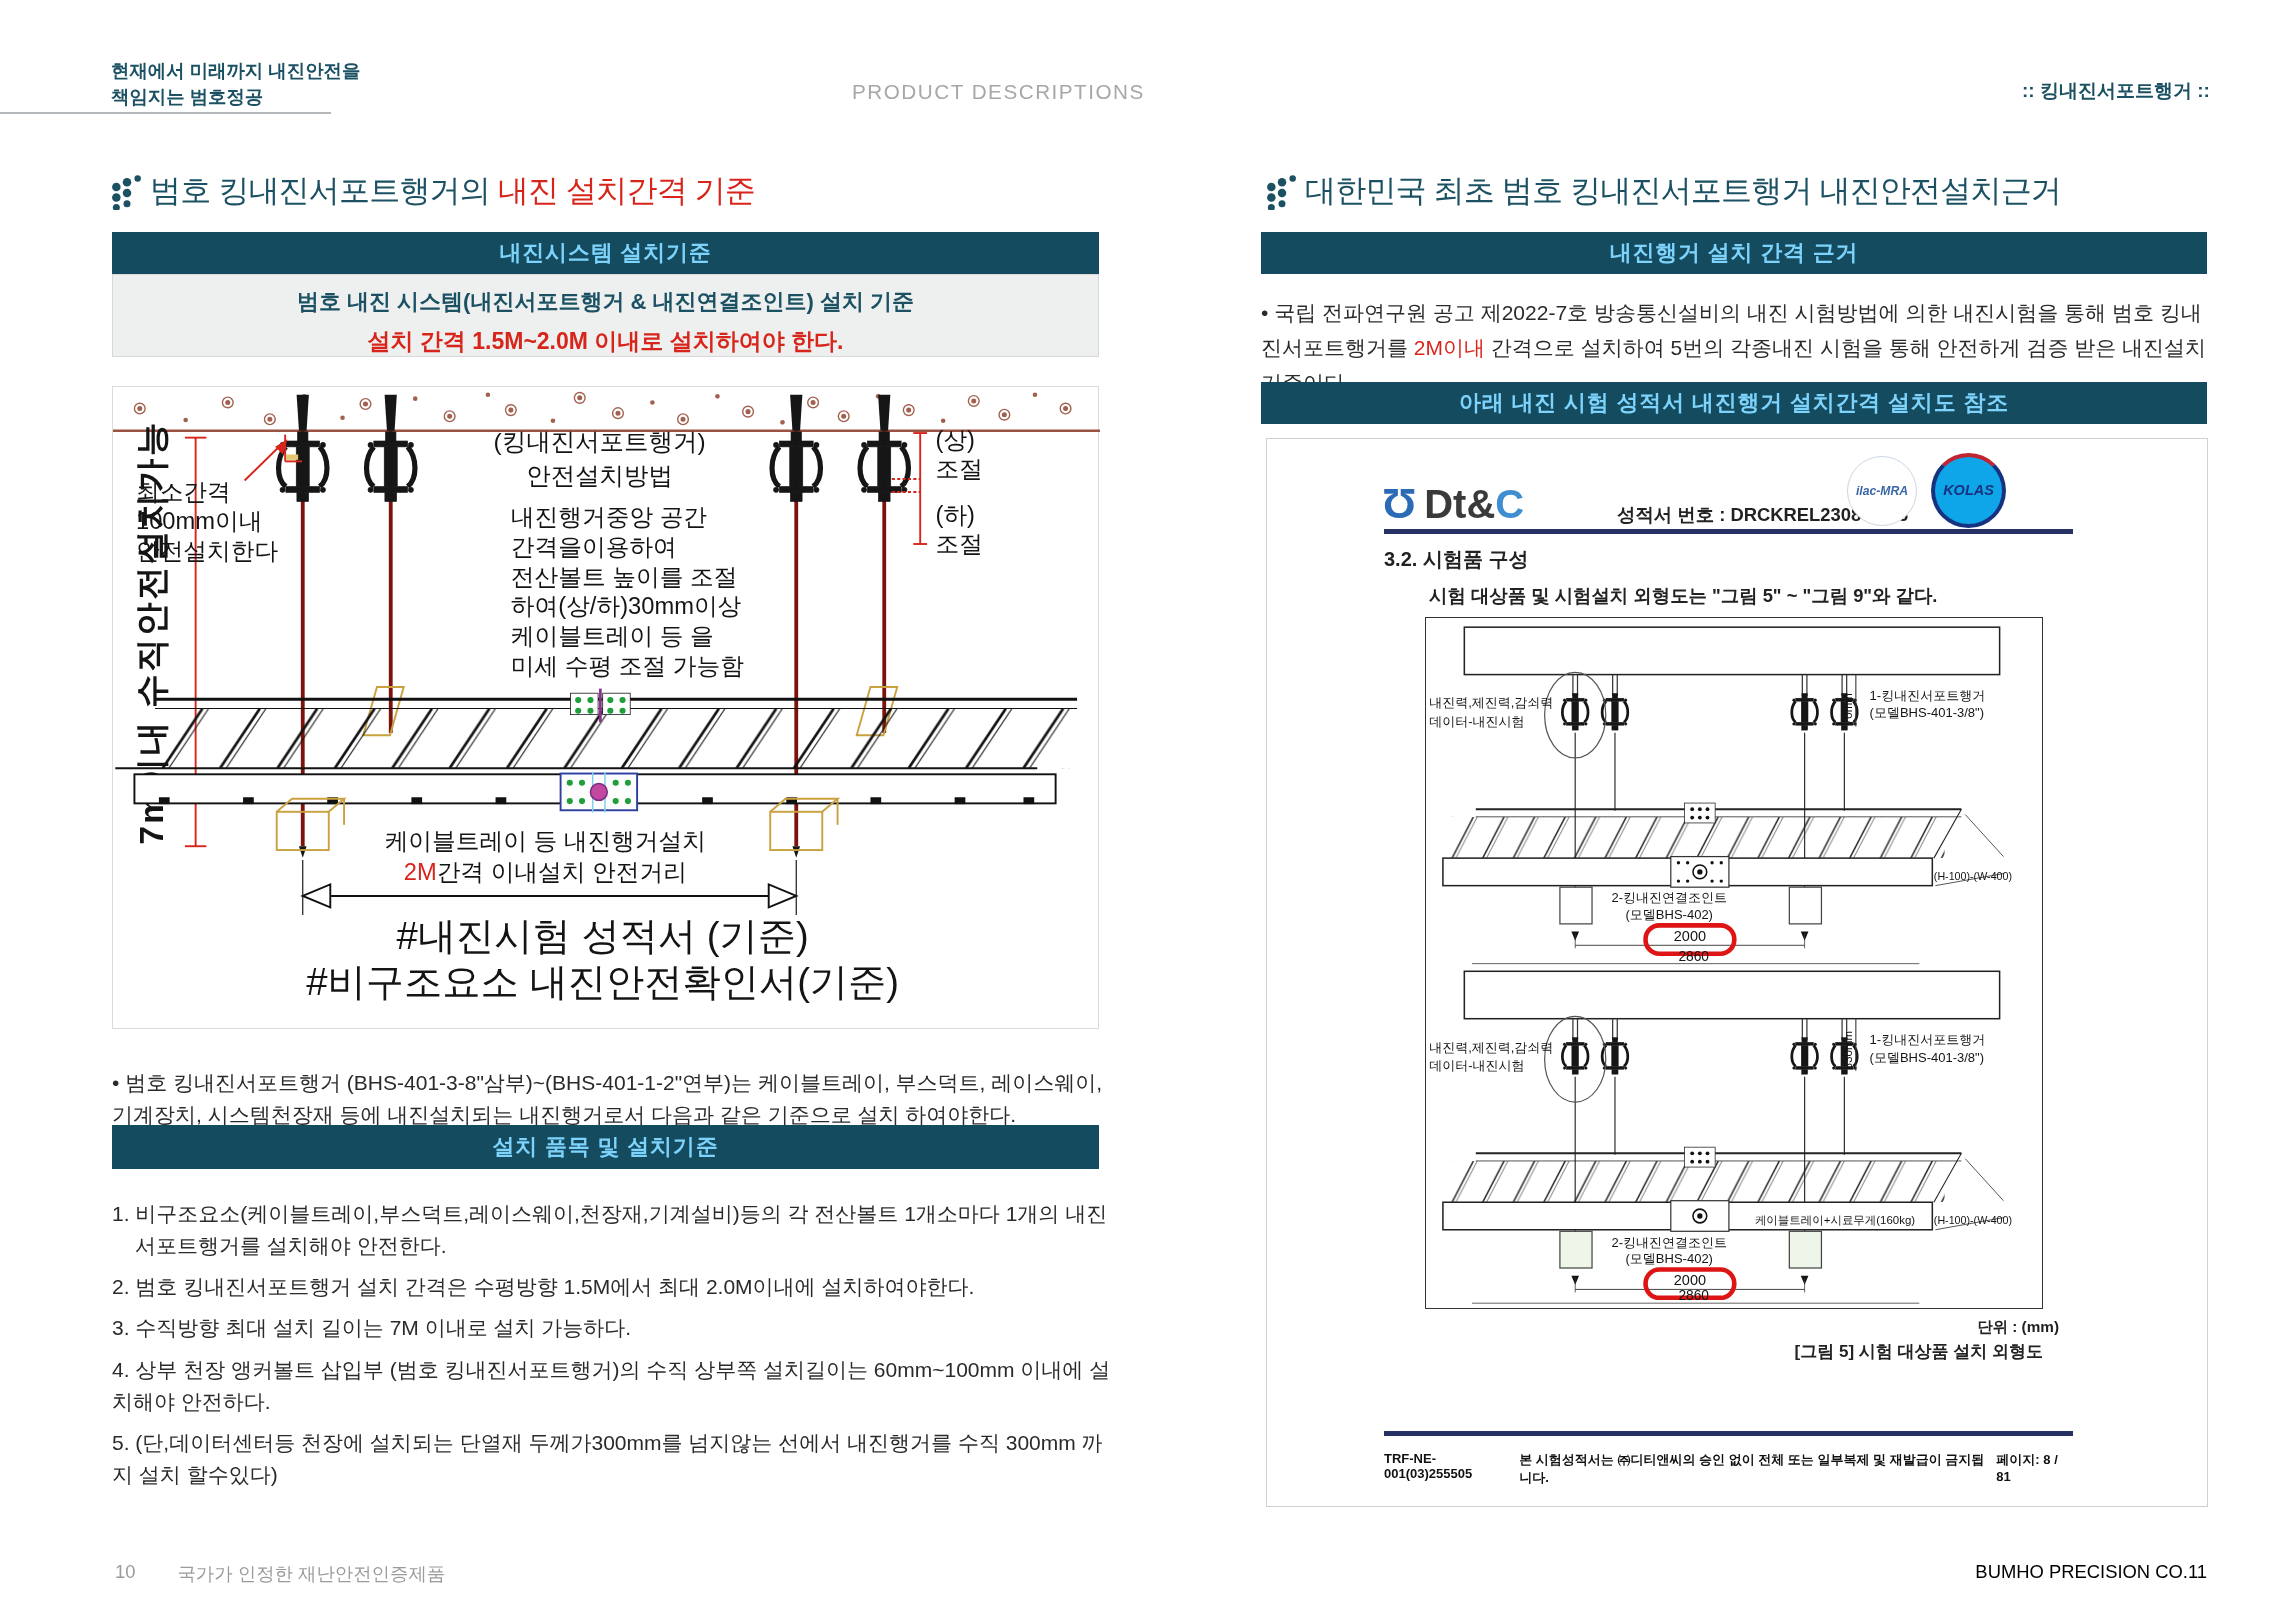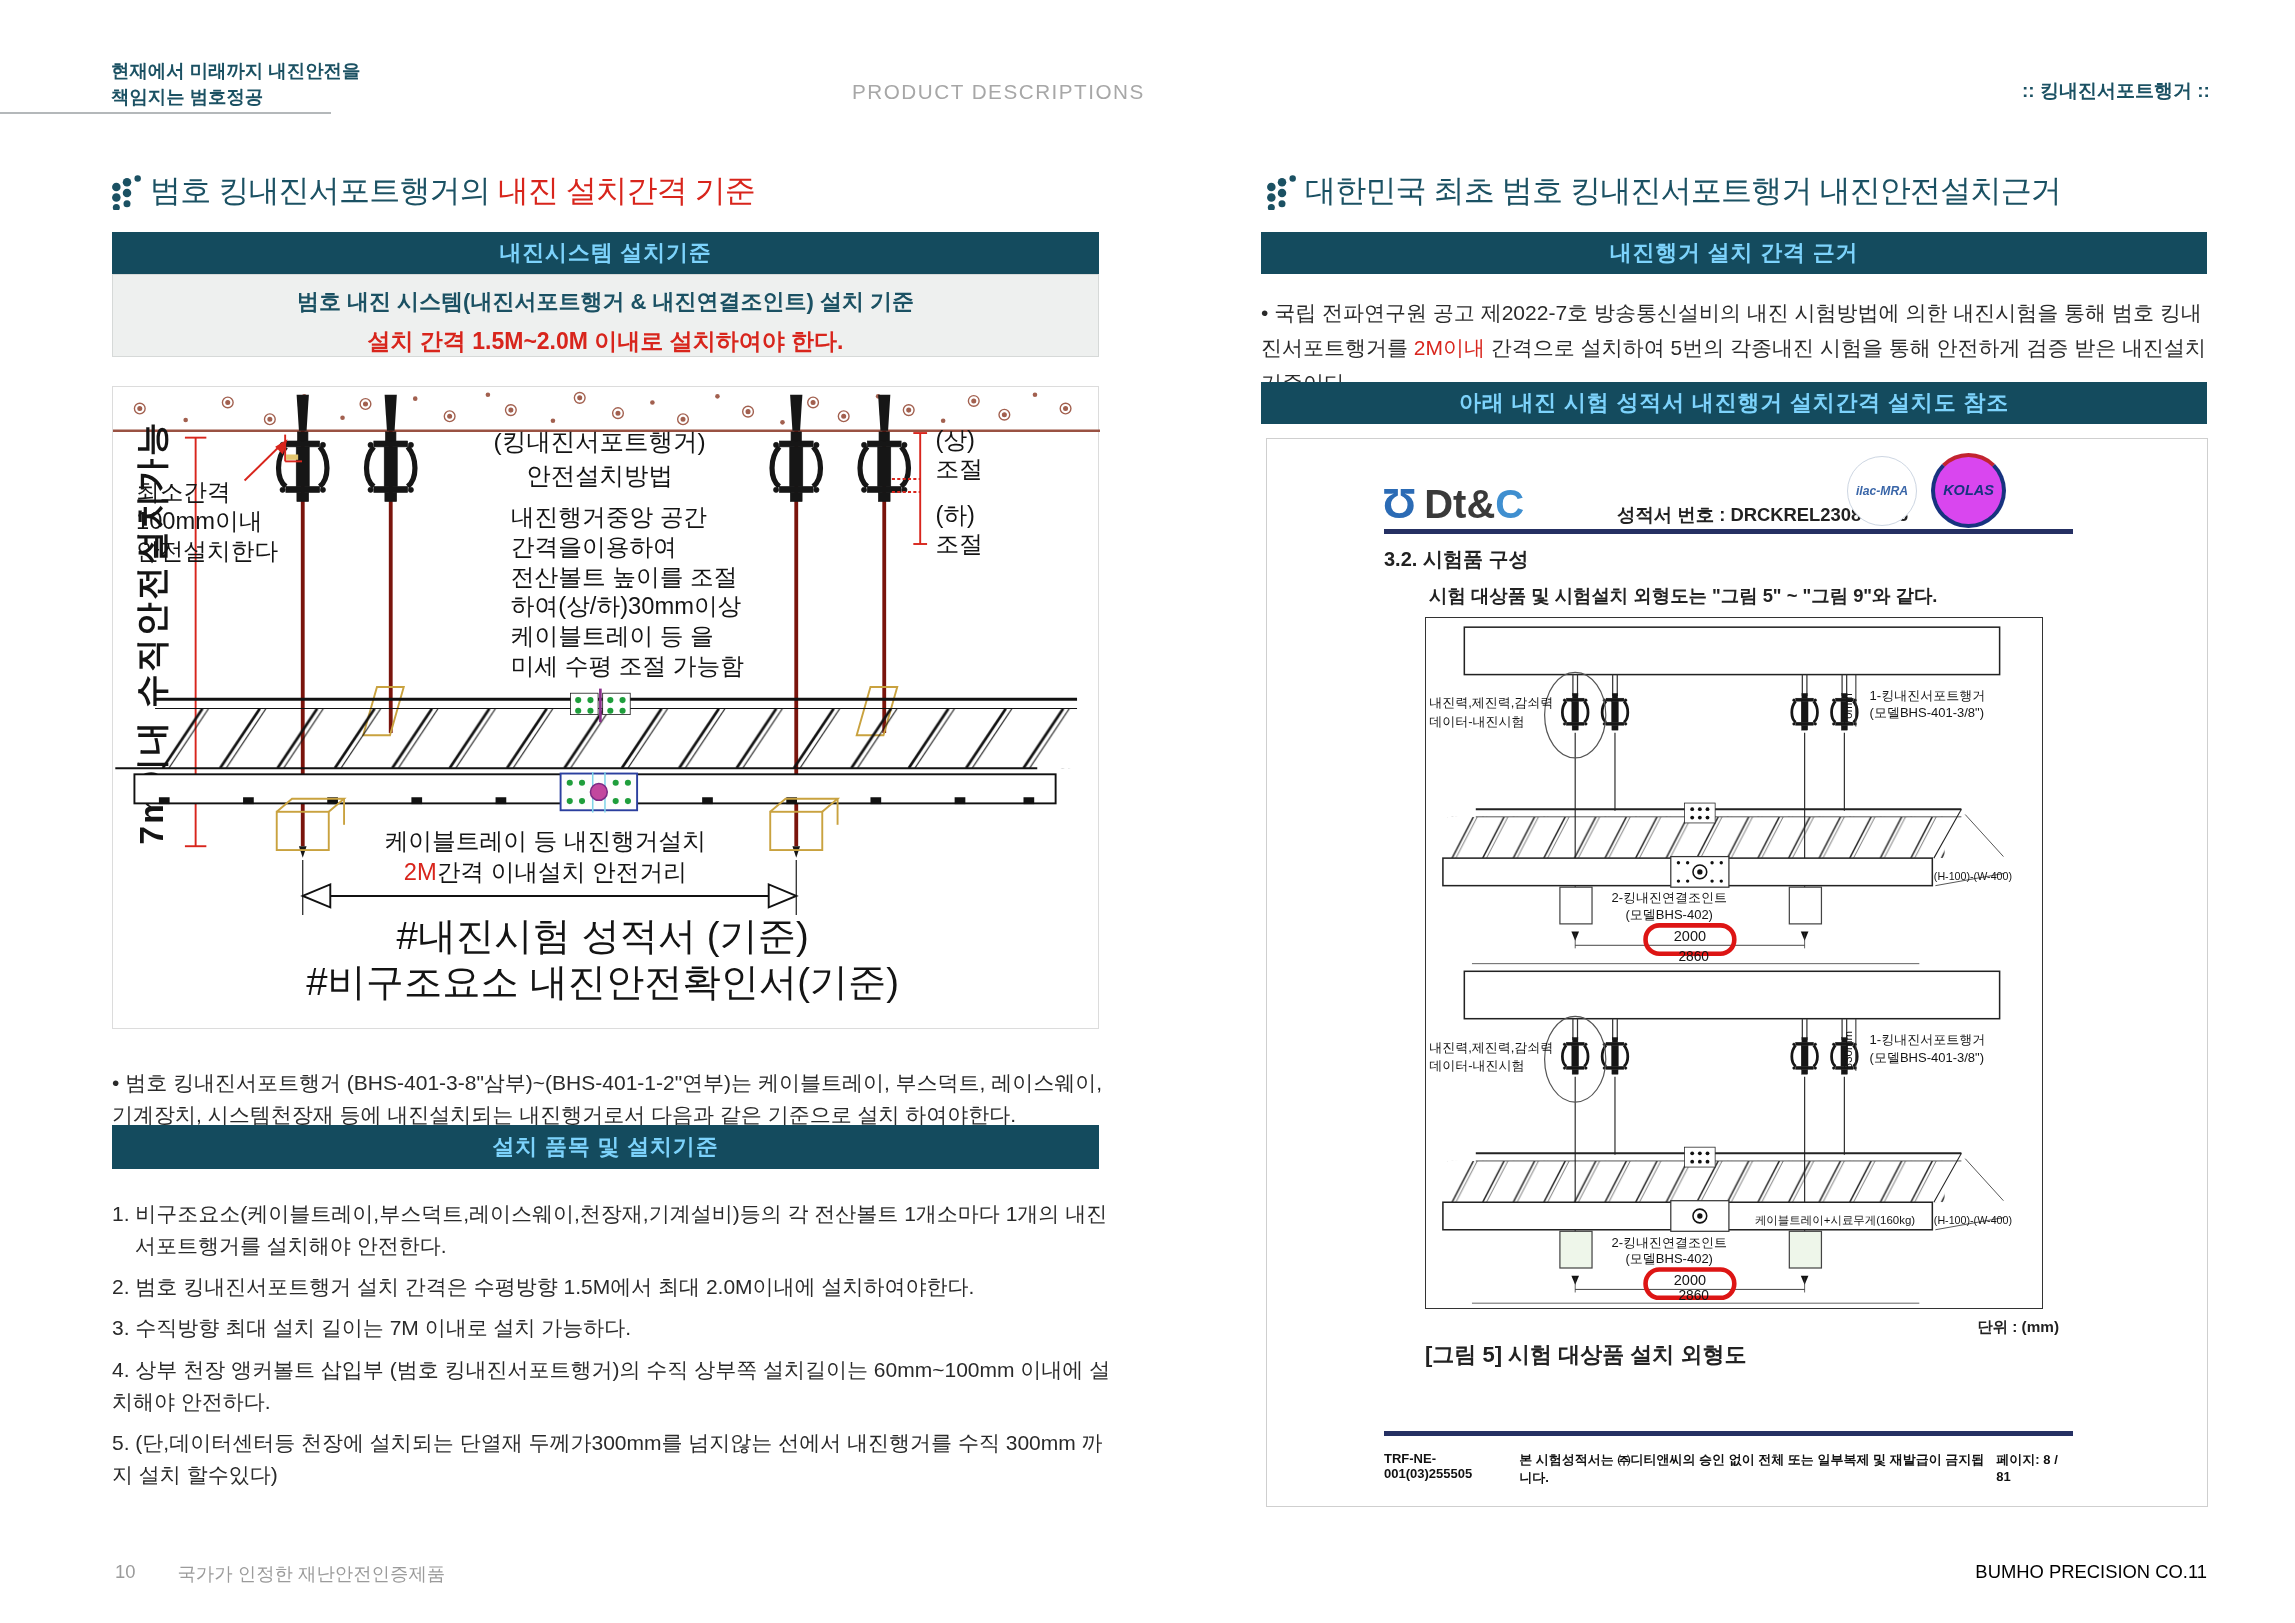--- a/index.html
+++ b/index.html
@@ -324,21 +324,21 @@
 
 <div class="abs" style="left:1266px;top:438px;width:942px;height:1069px;border:0.8px solid #cfcfcf;background:#fff;">
 
   <div class="abs" style="left:115px;top:40px;display:flex;align-items:baseline;">
     <span style="font-size:43px;font-weight:bold;color:#2b6bb5;">Ʊ</span>
     <span style="font-size:40px;font-weight:bold;color:#3a3a3a;margin-left:7.7px;">Dt&amp;</span>
       <span style="font-size:40px;font-weight:bold;color:#3f8fd0;">C</span>
   </div>
   <div class="abs" style="left:350px;top:63px;font-size:18.4px;font-weight:bold;">성적서 번호 : DRCKREL2308-0306</div>
   <div class="abs circlogo" style="left:580px;top:17px;width:70px;height:70px;border:1.5px solid #cdd6e2;background:#fff;color:#3a66a8;font-size:12.2px;font-style:italic;">ilac-MRA</div>
-  <div class="abs circlogo" style="left:664px;top:13.8px;width:75px;height:75px;border:4.6px solid #17337f;background:#d946ef;color:#17337f;font-size:14.5px;font-style:italic;border-top-color:#c22430;">KOLAS</div>
+  <div class="abs circlogo" style="left:664px;top:13.8px;width:75px;height:75px;border:4.6px solid #17337f;background:#0ea5e9;color:#17337f;font-size:14.5px;font-style:italic;border-top-color:#c22430;">KOLAS</div>
   <div class="abs" style="left:117px;top:90px;width:689px;height:4.6px;background:#253063;"></div>
 
   <div class="abs" style="left:117px;top:107px;font-size:20px;font-weight:bold;">3.2.  시험품 구성</div>
   <div class="abs" style="left:162px;top:144px;font-size:18.4px;font-weight:bold;">시험 대상품 및 시험설치 외형도는 "그림 5" ~ "그림 9"와 같다.</div>
 
   <div class="abs" style="left:158px;top:178px;width:618px;height:692px;border:1.5px solid #333;">
   <svg width="615" height="689" viewBox="0 0 804 901">
     <defs>
       <pattern id="rungD" x="28" y="248" width="40" height="54" patternUnits="userSpaceOnUse">
         <line x1="34" y1="0" x2="6" y2="54" stroke="#222" stroke-width="2"></line>
@@ -479,21 +479,21 @@
       <line x1="195" y1="416" x2="495" y2="416" stroke="#333" stroke-width="1.2"></line>
       <text x="345" y="410" font-size="19" text-anchor="middle">2000</text>
       <rect x="287" y="390" width="116" height="37" rx="18" fill="none" stroke="#dd1514" stroke-width="6"></rect>
       <line x1="60" y1="434" x2="645" y2="434" stroke="#333" stroke-width="1"></line>
       <text x="350" y="430" font-size="18" text-anchor="middle">2860</text>
     </g>
   </svg>
   </div>
 
   <div class="abs" style="left:0;top:878px;width:792px;text-align:right;font-size:15.3px;font-weight:bold;">단위 : (mm)</div>
-  <div class="abs" style="left:158px;top:901px;width:618px;text-align:left;font-size:22px;font-weight:bold;">[그림 5] 시험 대상품 설치 외형도</div>
+  <div class="abs" style="left:158px;top:901px;width:618px;text-align:right;font-size:17px;font-weight:bold;">[그림 5] 시험 대상품 설치 외형도</div>
   <div class="abs" style="left:117px;top:992px;width:689px;height:4.6px;background:#253063;"></div>
   <div class="abs docfoot" style="left:117px;top:1012px;width:689px;display:flex;justify-content:space-between;">
     <span>TRF-NE-001(03)255505</span>
     <span>본 시험성적서는 ㈜디티앤씨의 승인 없이 전체 또는 일부복제 및 재발급이 금지됩니다.</span>
     <span>페이지: 8 / 81</span>
   </div>
 </div>
 
 <div class="abs" style="left:115px;top:1561px;font-size:18.4px;color:#9b9b9b;display:flex;gap:42px;">
   <span>10</span>

